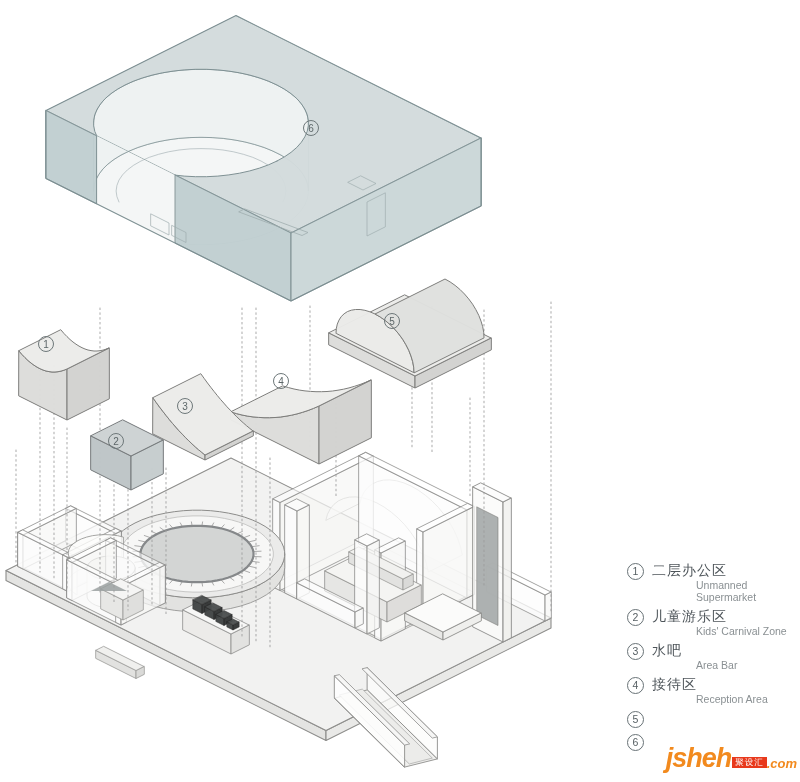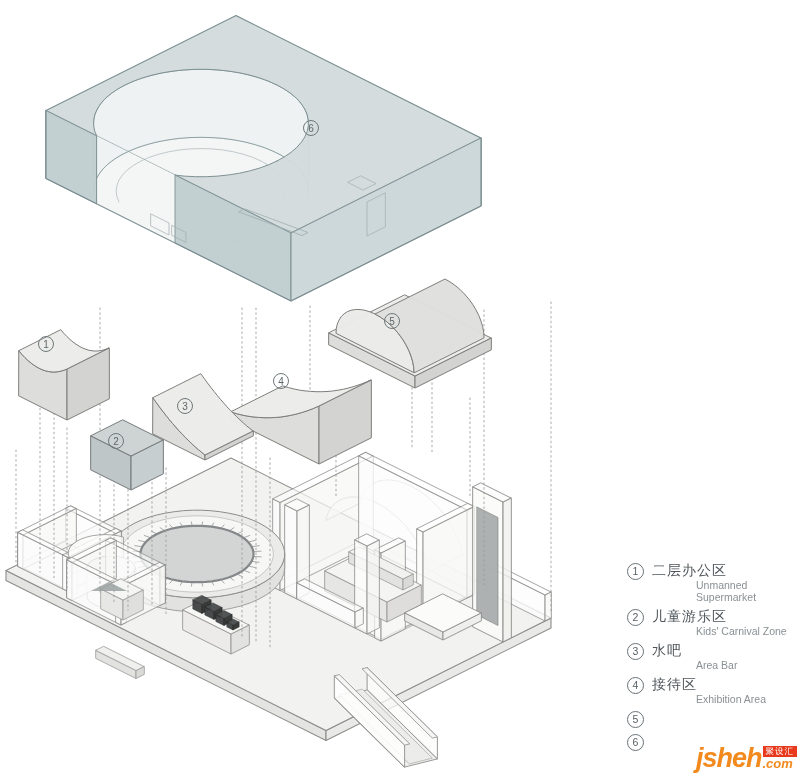--- a/index.html
+++ b/index.html
@@ -25,21 +25,21 @@
         box-sizing:border-box;margin-right:8px;margin-top:0px;}
   .lnum{border:1.2px solid #687276;}
   .ltext{flex:1;}
   .lzh{font-size:14px;line-height:15px;color:#4e555a;letter-spacing:1px;}
   .len{font-size:10.5px;line-height:12px;color:#8a9093;margin-top:1px;margin-left:44px;}
 
   
   .watermark{position:absolute;right:3px;bottom:12px;display:flex;align-items:flex-end;}
   .wm-brand{font-size:27px;line-height:24px;font-weight:bold;font-style:italic;color:#f28a1e;
             letter-spacing:-1px;}
-  .wm-right{display:flex;flex-direction:column;align-items:flex-start;margin-left:1px;}
+  .wm-right{display:flex;align-items:flex-start;margin-left:1px;}
   .wm-badge{font-size:8.5px;line-height:11px;padding:0 3px;background:#e8391c;color:#ffffff;
             letter-spacing:1px;}
   .wm-tld{font-size:13px;line-height:13px;font-weight:bold;font-style:italic;color:#f28a1e;}
 </style>
 </head>
 <body>
 
 <div class="stage">
 
   <svg id="scene" width="800" height="782" viewBox="0 0 800 782">
@@ -300,21 +300,21 @@
       <span class="lnum">3</span>
       <div class="ltext">
         <div class="lzh">水吧</div>
         <div class="len">Area Bar</div>
       </div>
     </div>
     <div class="legend-item">
       <span class="lnum">4</span>
       <div class="ltext">
         <div class="lzh">接待区</div>
-        <div class="len">Exhibition Area</div>
+        <div class="len">Reception Area</div>
       </div>
     </div>
     <div class="legend-item">
       <span class="lnum">5</span>
     </div>
     <div class="legend-item">
       <span class="lnum">6</span>
     </div>
   </div>
 

